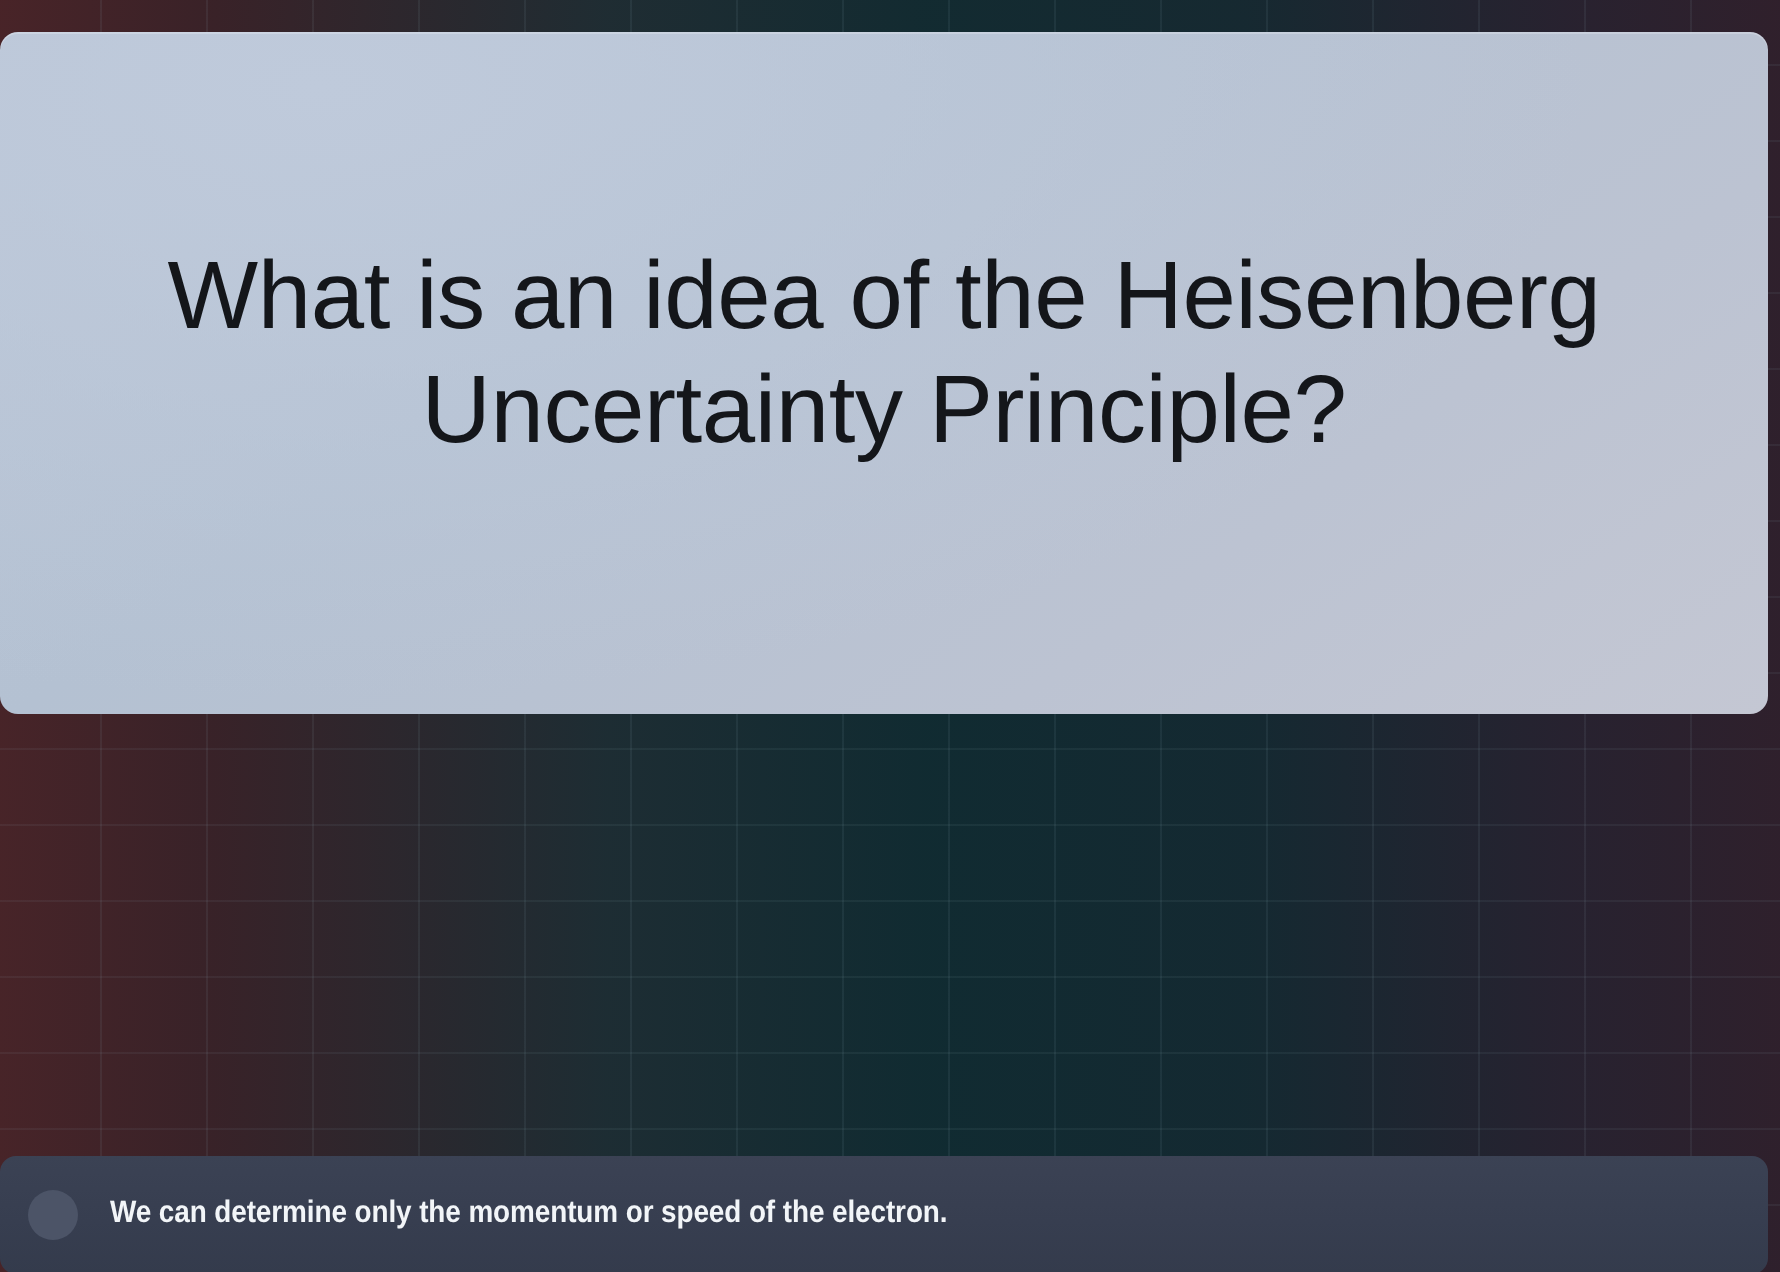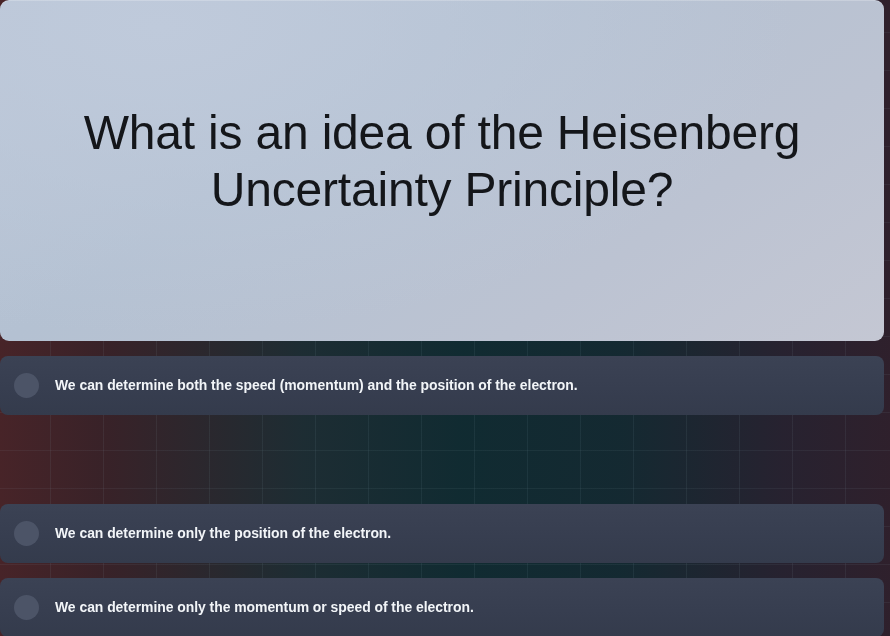--- a/index.html
+++ b/index.html
@@ -51,21 +51,21 @@
       linear-gradient(to bottom, rgba(150,185,195,0.075) 0 1px, transparent 1px 100%);
     background-size: 53px 38px;
     background-position: -3px -6px;
     pointer-events: none;
   }
 
   
   .question-card {
     position: absolute;
     left: 0px;
-    top: 0px;
+    top: 16px;
     width: 884px;
     height: 341px;
     border-radius: 9px;
     background:
       radial-gradient(120% 150% at 18% 8%, #bfcadb 0%, rgba(191,202,219,0) 60%),
       linear-gradient(145deg, #b9c5d6 0%, #b4c1d2 36%, #bcc3d2 72%, #c4c7d3 100%);
     box-shadow: 0 1px 0 rgba(255,255,255,0.22) inset;
     display: flex;
     align-items: center;
     justify-content: center;
@@ -130,29 +130,21 @@
 
 <div id="quiz-root">
 
   <div class="bg-tint"></div>
   <div class="bg-grid"></div>
 
   <div class="question-card">
     <h1 class="question-text">What is an idea of the Heisenberg Uncertainty Principle?</h1>
   </div>
 
-  <div class="option-card o1">
-    <span class="radio-icon"></span>
-    <span class="option-text">We can determine both the speed (momentum) and the position of the electron.</span>
-  </div>
 
 
-  <div class="option-card o3">
-    <span class="radio-icon"></span>
-    <span class="option-text">We can determine only the position of the electron.</span>
-  </div>
 
   <div class="option-card o4">
     <span class="radio-icon"></span>
     <span class="option-text">We can determine only the momentum or speed of the electron.</span>
   </div>
 
 </div>
 
 </body></html>

